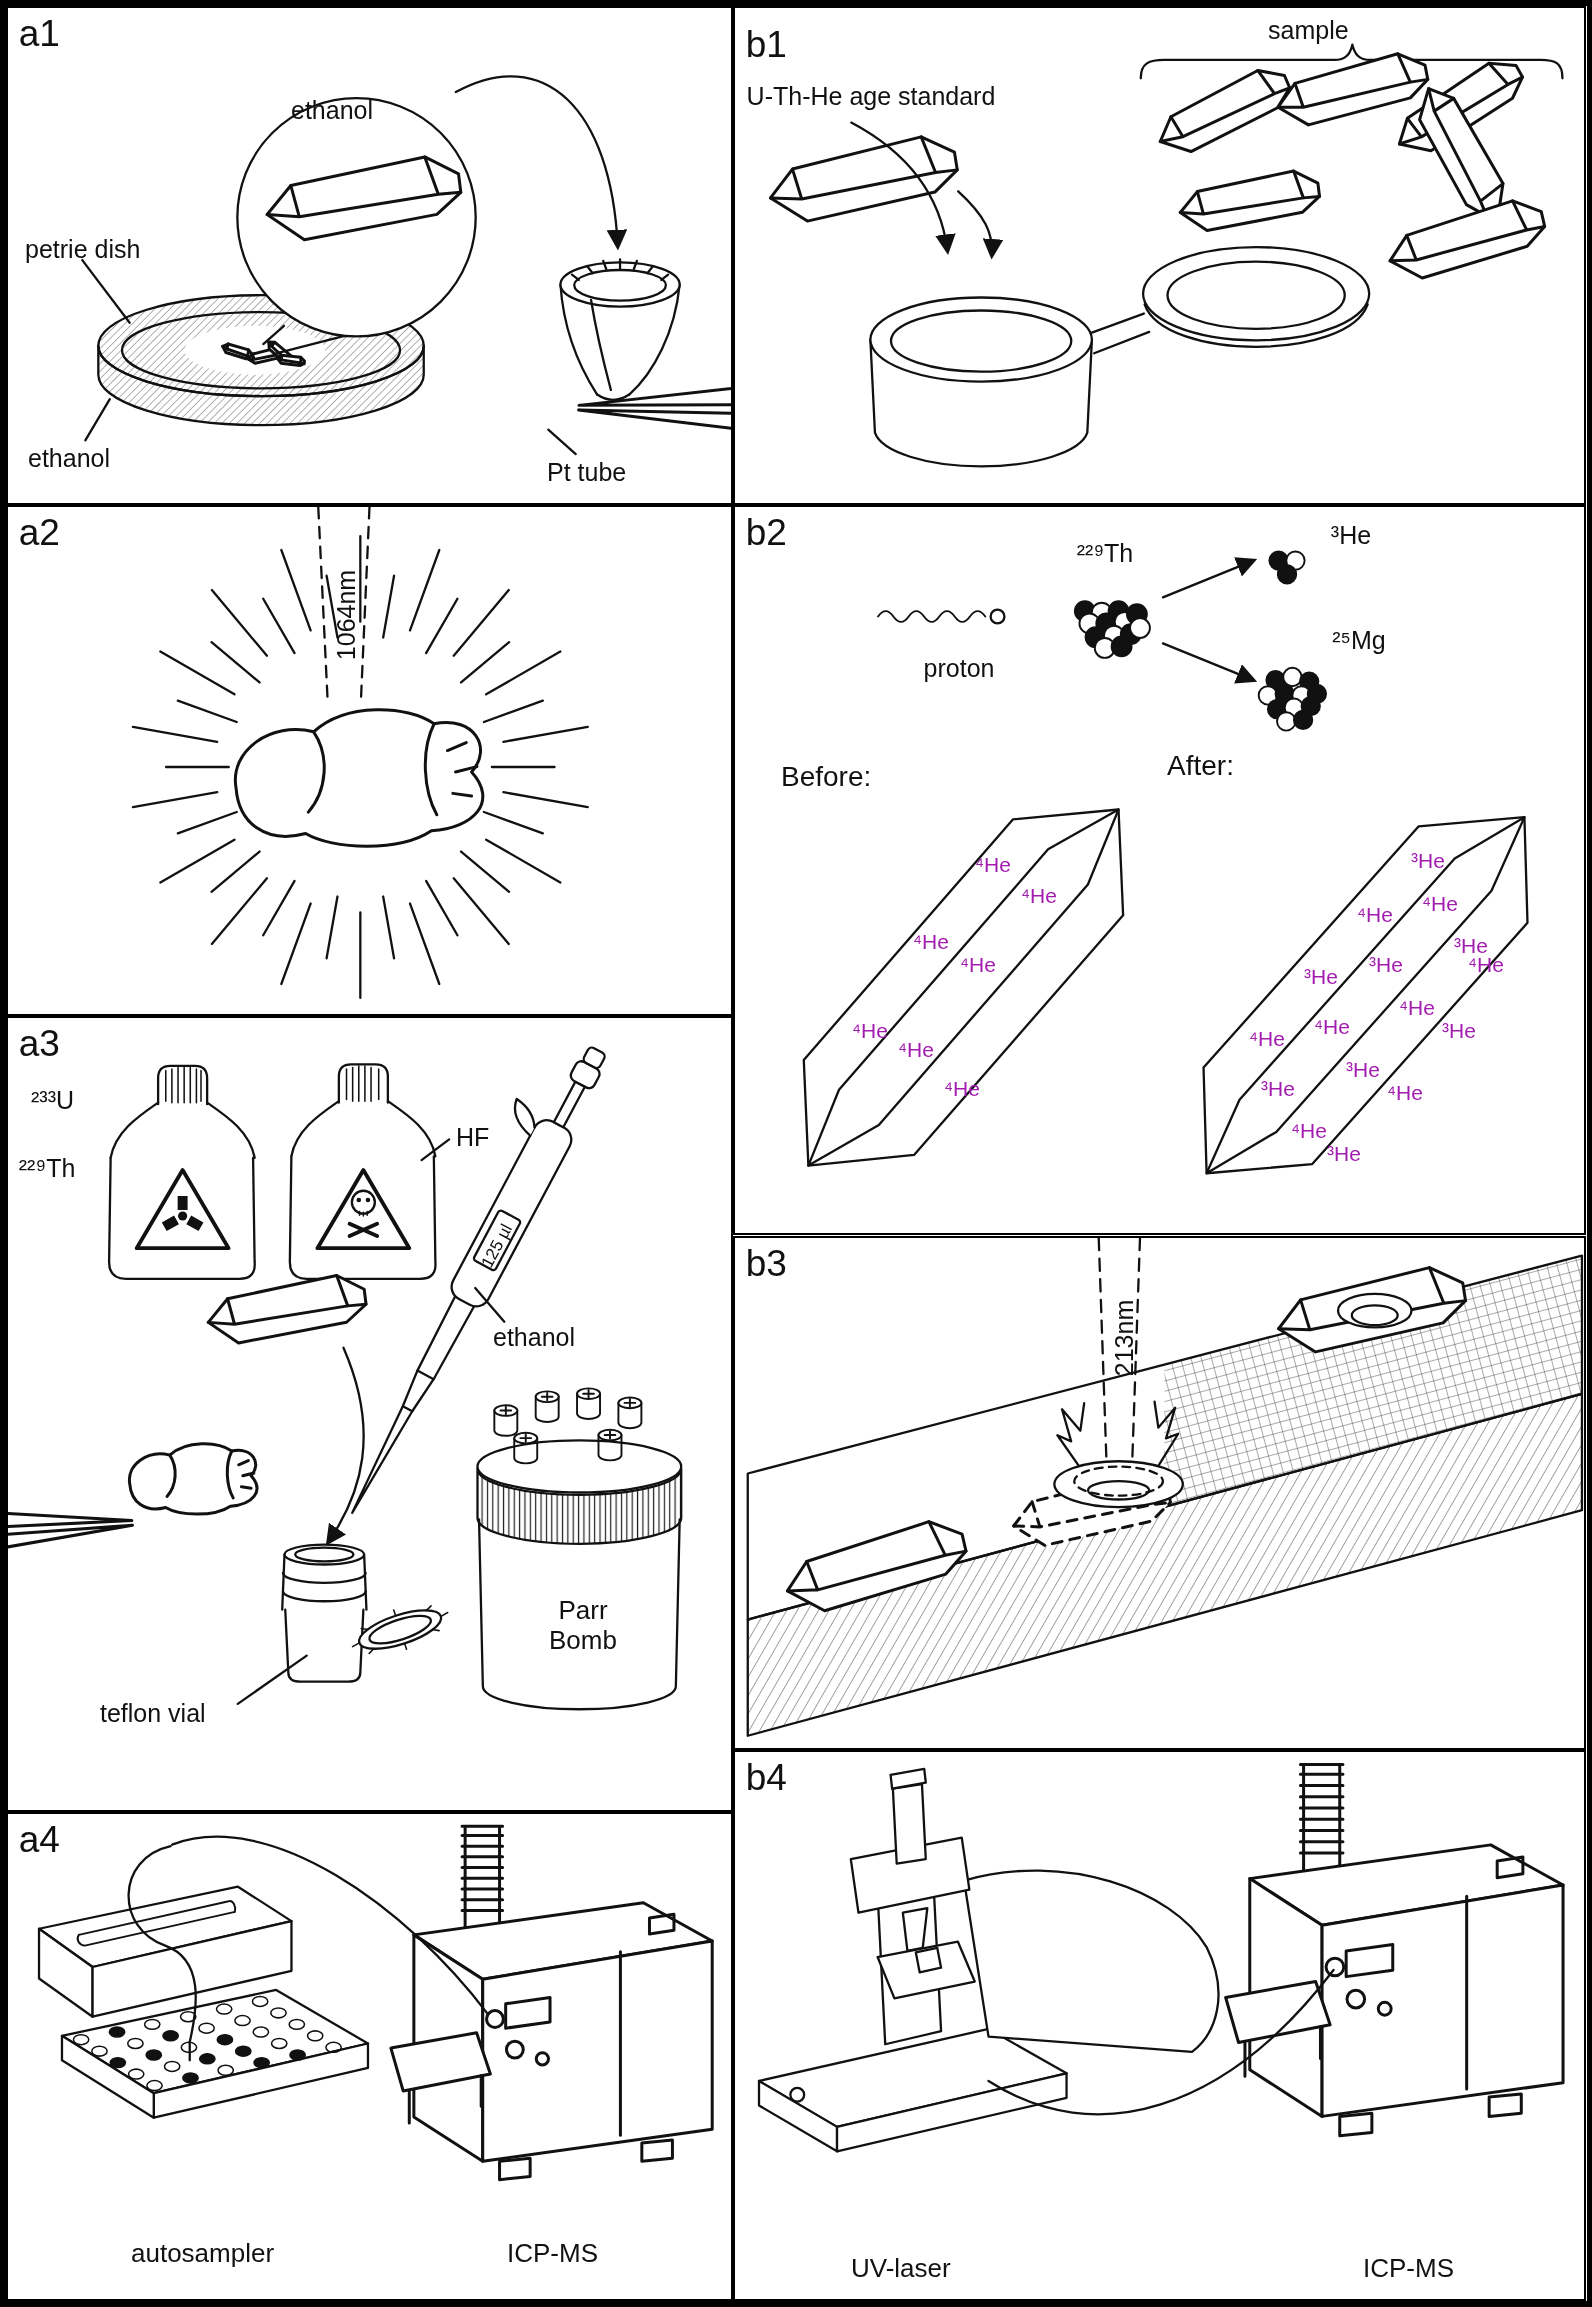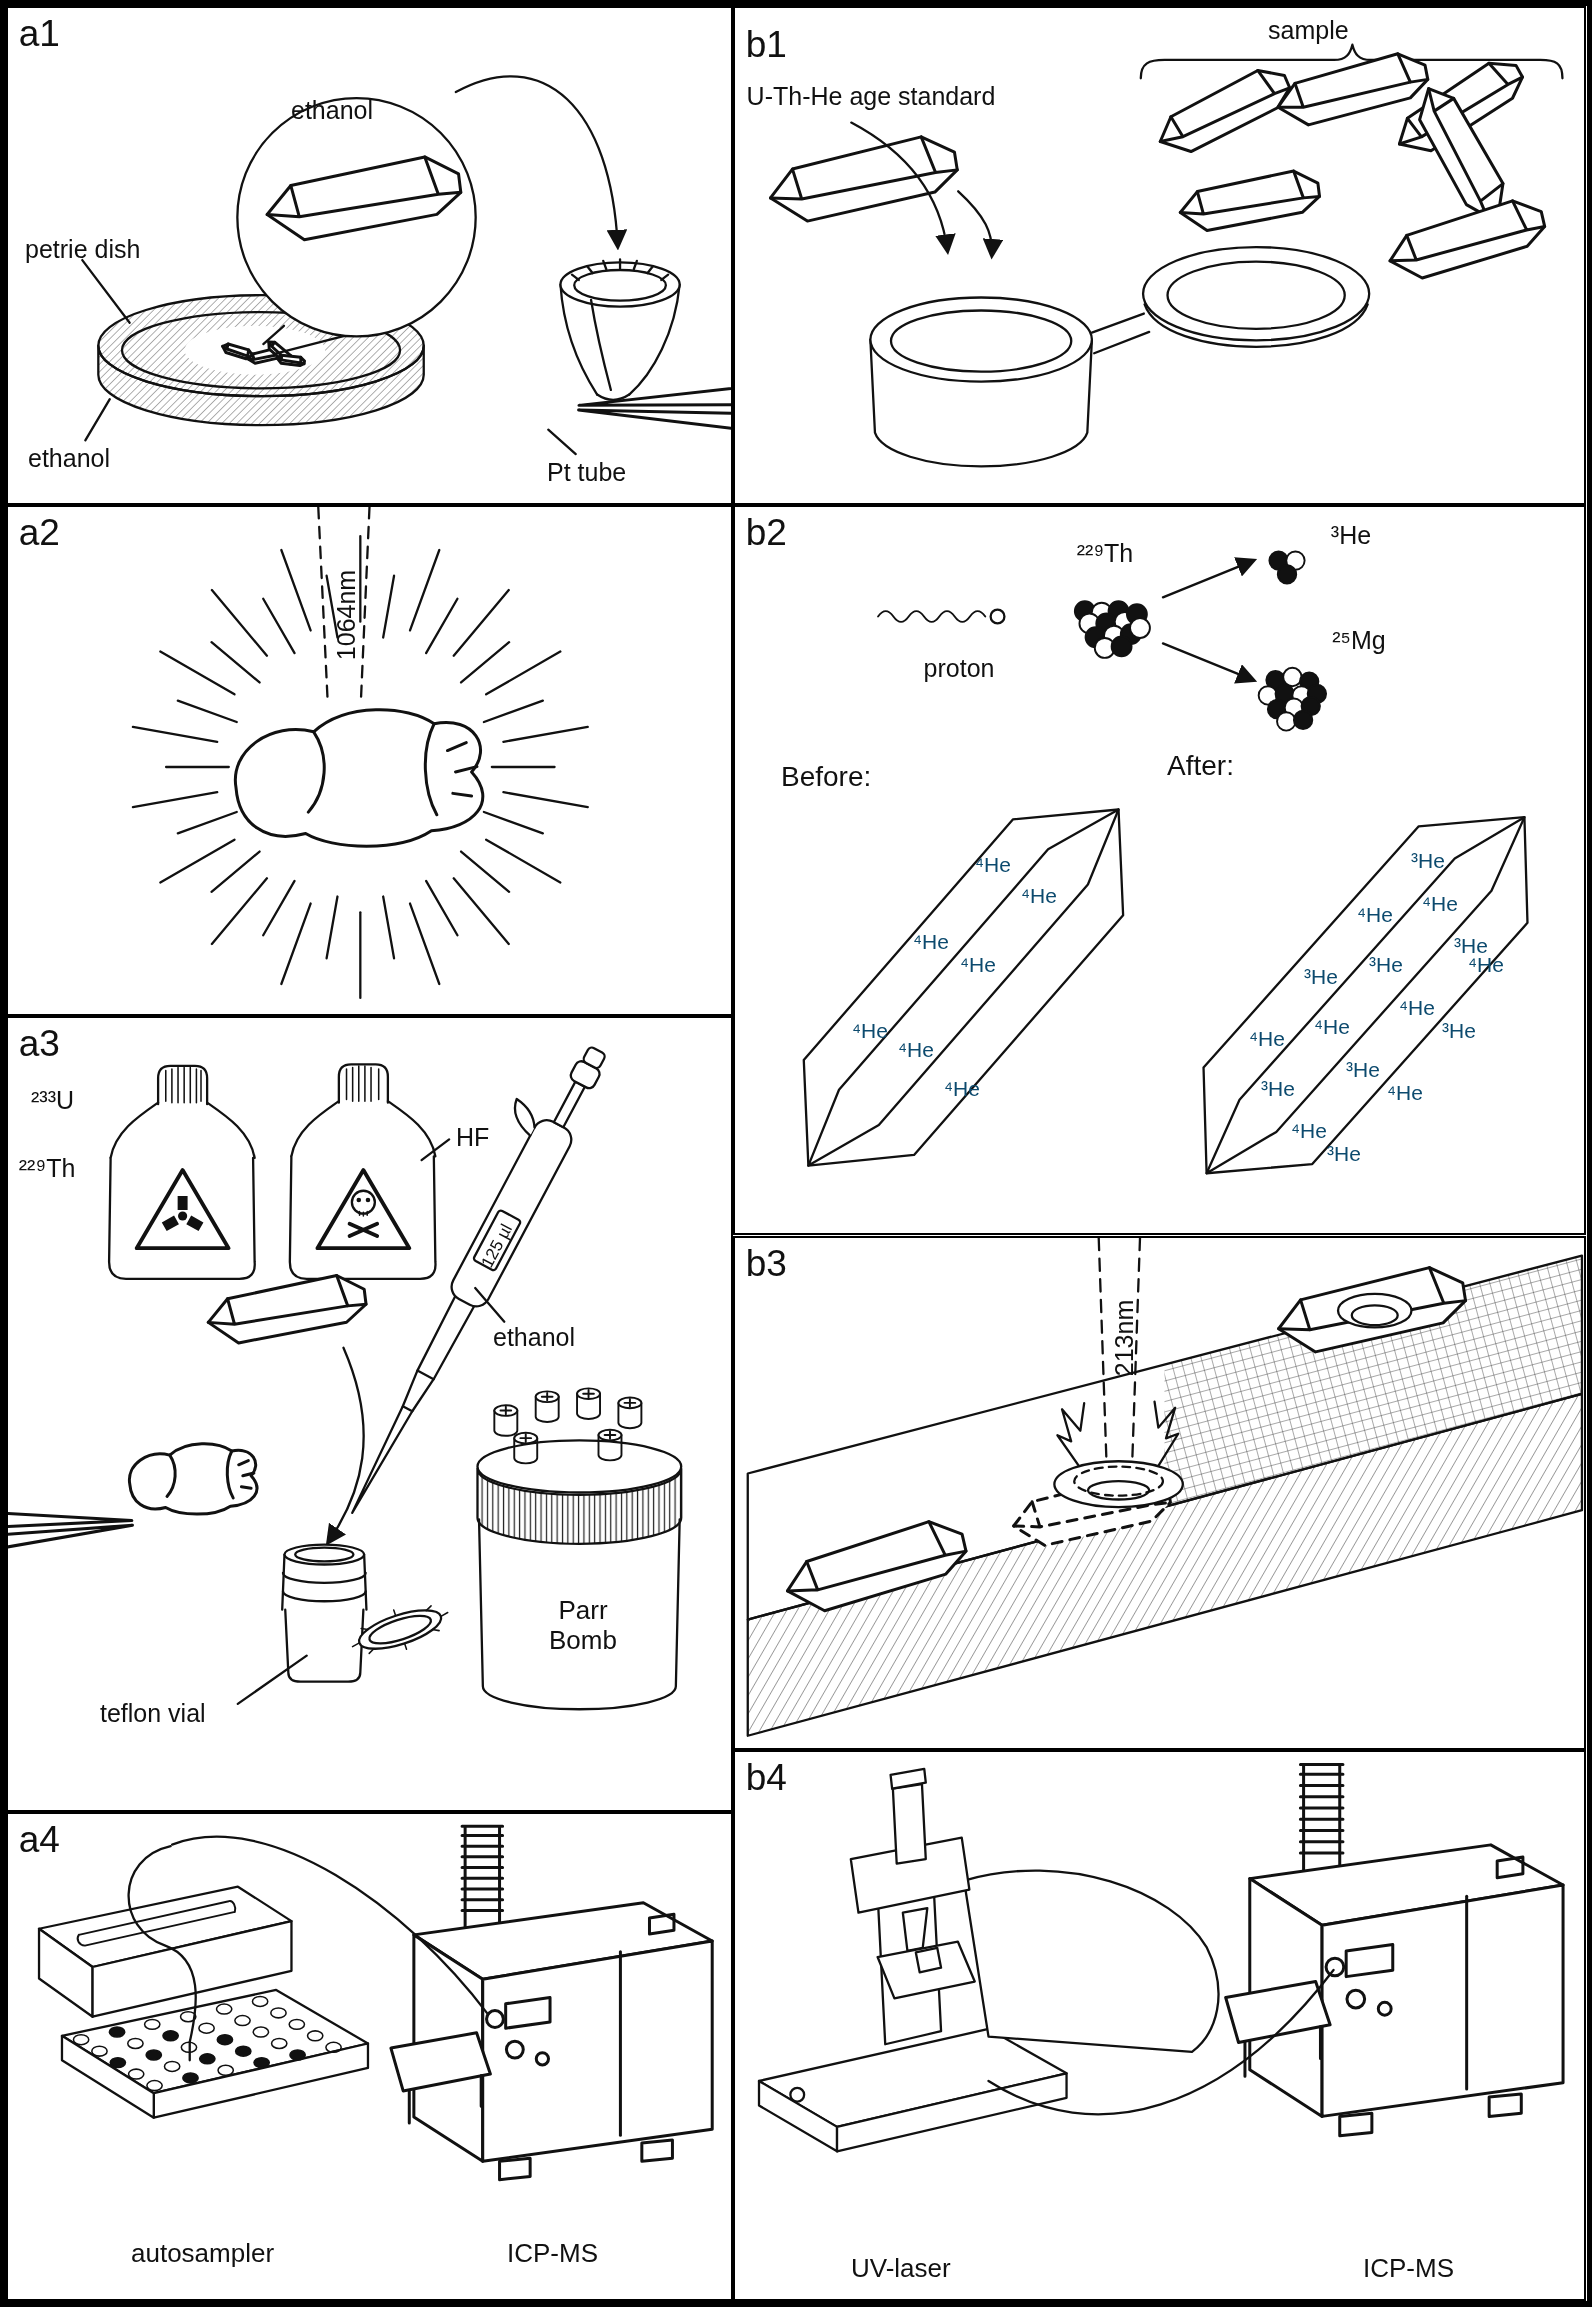--- a/index.html
+++ b/index.html
@@ -5,21 +5,21 @@
   html,body{margin:0;padding:0;background:#888}
   .fig{position:relative;width:1593px;height:2307px;background:#fff;border:6.2px solid #000;
        box-sizing:border-box;font-family:Liberation Sans, sans-serif;color:#111;overflow:hidden}
   .panel{position:absolute;border:2.3px solid #000;box-sizing:border-box;background:#fff;overflow:hidden}
   .panel > svg{position:absolute;left:0;top:0;width:100%;height:100%}
   .lbl{position:absolute;white-space:nowrap;line-height:1.15;color:#111}
   .id{font-size:37px}
   .t{font-size:25px}
   .s{font-size:26px}
   .b{font-size:28px}
-  .he{position:absolute;font-size:21px;white-space:nowrap;transform:translate(-50%,-50%);color:#0c4a6e}
+  .he{position:absolute;font-size:21px;white-space:nowrap;transform:translate(-50%,-50%);color:#a21caf}
   .ctr{transform:translate(-50%,-50%)}
   .vert{transform:translate(-50%,-50%) rotate(-90deg)}
   .wrapctr{white-space:normal;text-align:center}
 </style>
 </head>
 <body>
 
 <svg width="0" height="0" style="position:absolute" xmlns="http://www.w3.org/2000/svg" aria-hidden="true">
   <defs>
     <g id="xtal">

